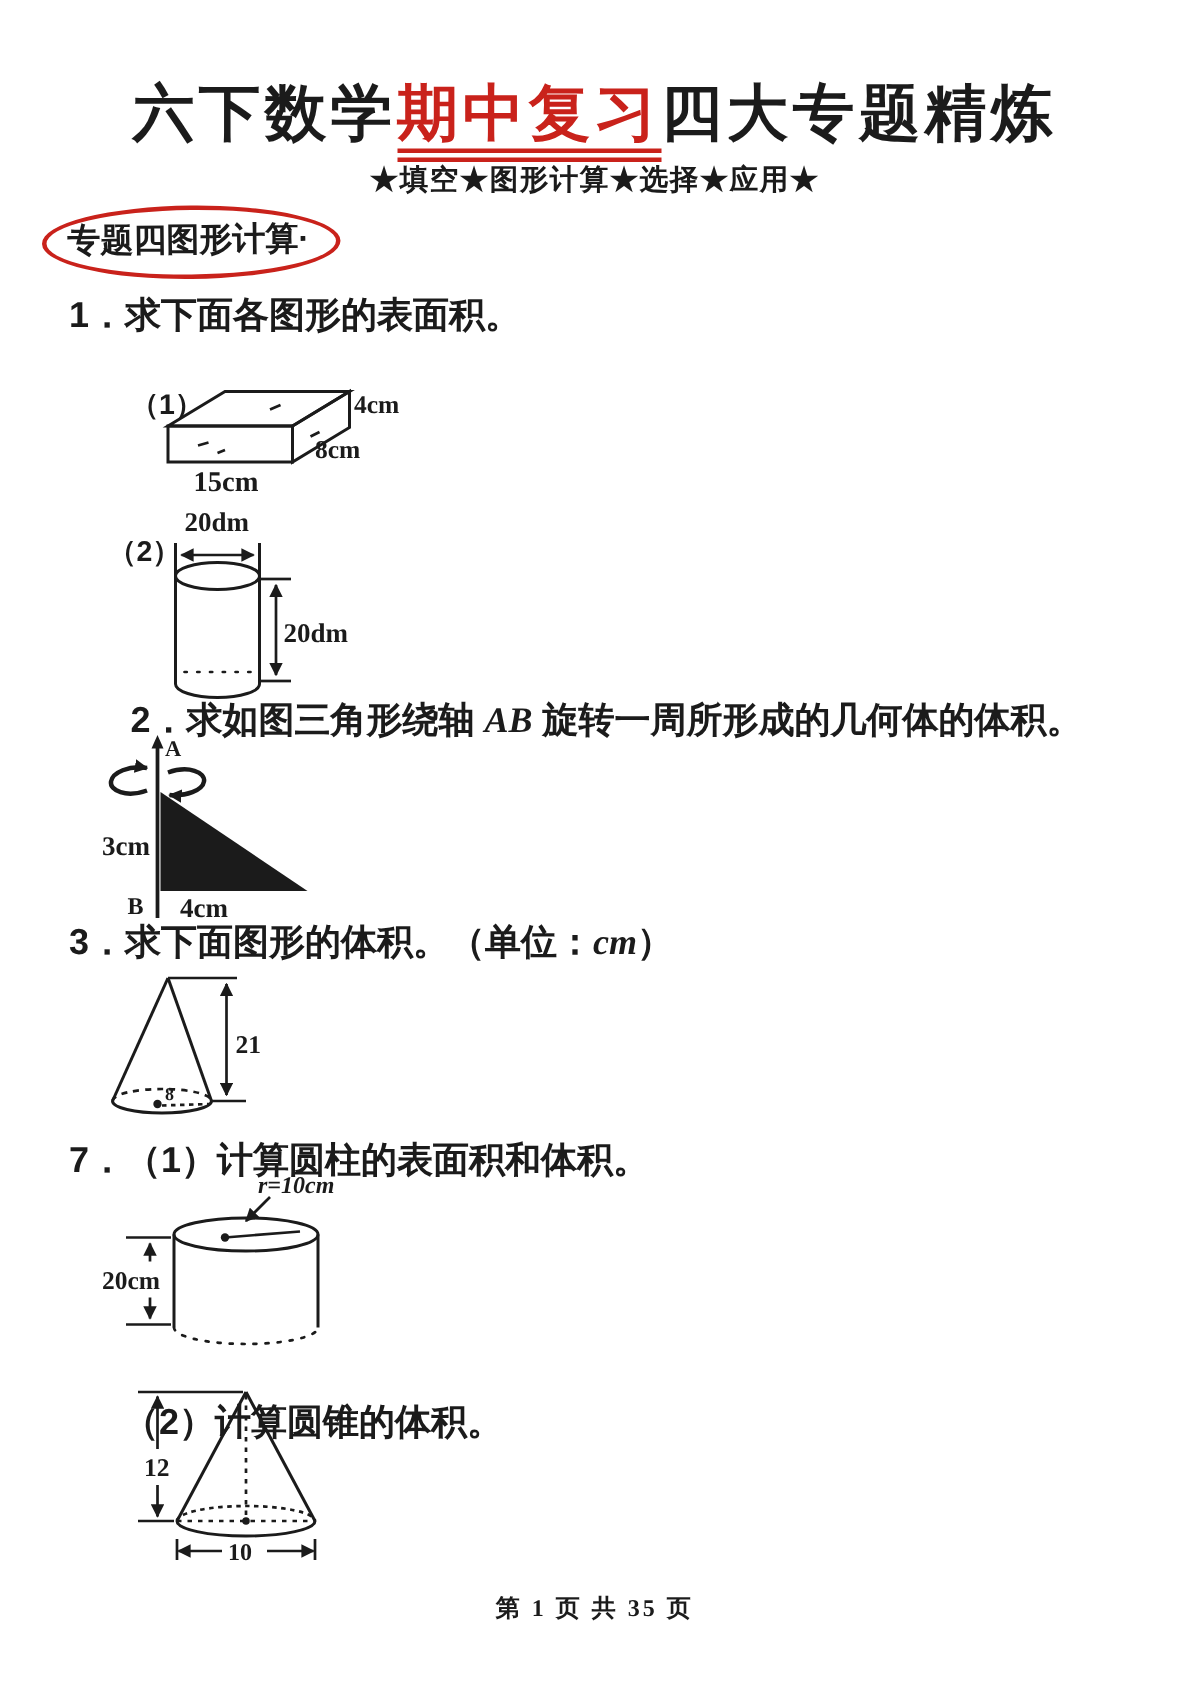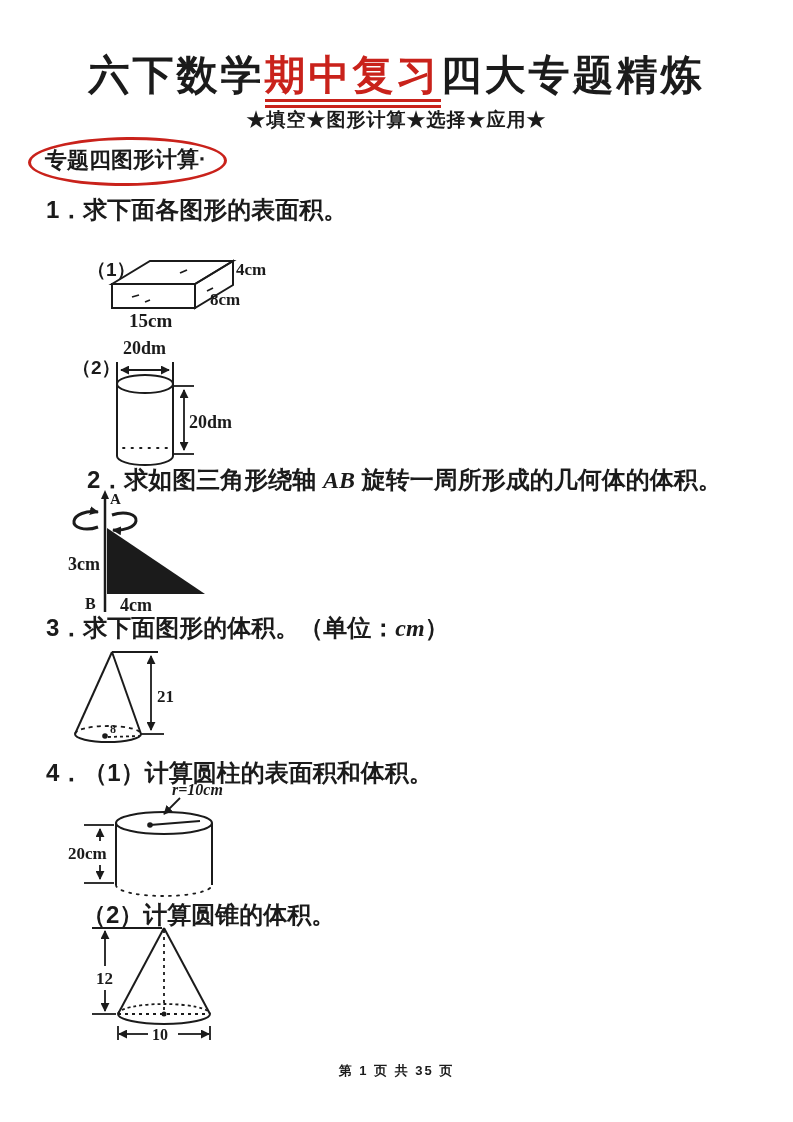--- a/index.html
+++ b/index.html
@@ -21,21 +21,21 @@
   }
   .prompt { font-size:24px; font-weight:700; white-space:nowrap; }
   .ser { font-family:"Liberation Serif", serif; }
   .ital { font-style:italic; }
   svg { position:absolute; overflow:visible; }
   svg .ln { stroke:var(--ink); stroke-width:2; fill:none; }
   svg .thin { stroke:var(--ink); stroke-width:1.8; fill:none; }
   svg .fillshape { fill:var(--ink); stroke:none; }
   svg text { font-family:"Liberation Serif", serif; font-weight:700; fill:var(--ink); }
   svg text.cn { font-family:"Liberation Sans", sans-serif; }
-  .footer { top:1062px; font-size:13px; font-weight:700; letter-spacing:2px; }
+  .footer { top:1062px; font-size:16px; font-weight:700; letter-spacing:2px;font-family:Liberation Serif, serif; }
 </style>
 </head>
 <body>
 
 <div class="abs center title">
   <span>六下数学</span><span class="hl">期中复习</span><span>四大专题精炼</span>
 </div>
 
 <div class="abs center subtitle">★填空★图形计算★选择★应用★</div>
 
@@ -132,21 +132,21 @@
   </g>
   <g>
     <line class="thin" x1="52" y1="8" x2="98" y2="8"></line>
     <line class="thin" x1="91" y1="12" x2="91" y2="86" marker-start="url(#ah3)" marker-end="url(#ah3)"></line>
     <line class="thin" x1="81" y1="90" x2="104" y2="90"></line>
   </g>
   <text x="50" y="89" font-size="12">8</text>
   <text x="97" y="58" font-size="17">21</text>
 </svg>
 
-<div class="abs prompt" style="left:46px; top:757px;">4．（1）计算圆柱的表面积和体积。</div>
+<div class="abs prompt" style="left:46px; top:757px;">7．（1）计算圆柱的表面积和体积。</div>
 
 <svg style="left:60px; top:781px;" width="230" height="120" viewBox="0 0 230 120">
   <defs>
     <marker id="ah4" viewBox="0 0 10 10" refX="9" refY="5" markerWidth="9" markerHeight="9" orient="auto-start-reverse" markerUnits="userSpaceOnUse">
       <path d="M0,0 L10,5 L0,10 z" fill="#1b1b1b"></path>
     </marker>
   </defs>
   <text class="ital" x="112" y="14" font-size="16">r=10cm</text>
   <line class="thin" x1="120" y1="17" x2="104" y2="33" marker-end="url(#ah4)"></line>
   <g>
@@ -159,21 +159,21 @@
   </g>
   <g>
     <line class="thin" x1="24" y1="44" x2="54" y2="44"></line>
     <line class="thin" x1="24" y1="102" x2="54" y2="102"></line>
     <line class="thin" x1="40" y1="48" x2="40" y2="60" marker-start="url(#ah4)"></line>
     <line class="thin" x1="40" y1="84" x2="40" y2="98" marker-end="url(#ah4)"></line>
   </g>
   <text x="8" y="78" font-size="17">20cm</text>
 </svg>
 
-<div class="abs prompt" style="left:82px; top:899px;">（2）计算圆锥的体积。</div>
+<div class="abs prompt" style="left:82px; top:932px;">（2）计算圆锥的体积。</div>
 
 <svg style="left:72px; top:922px;" width="185" height="128" viewBox="0 0 185 128">
   <defs>
     <marker id="ah5" viewBox="0 0 10 10" refX="9" refY="5" markerWidth="9" markerHeight="9" orient="auto-start-reverse" markerUnits="userSpaceOnUse">
       <path d="M0,0 L10,5 L0,10 z" fill="#1b1b1b"></path>
     </marker>
   </defs>
   <g>
     <line class="ln" x1="92" y1="6" x2="46" y2="92"></line>
     <line class="ln" x1="92" y1="6" x2="138" y2="92"></line>

